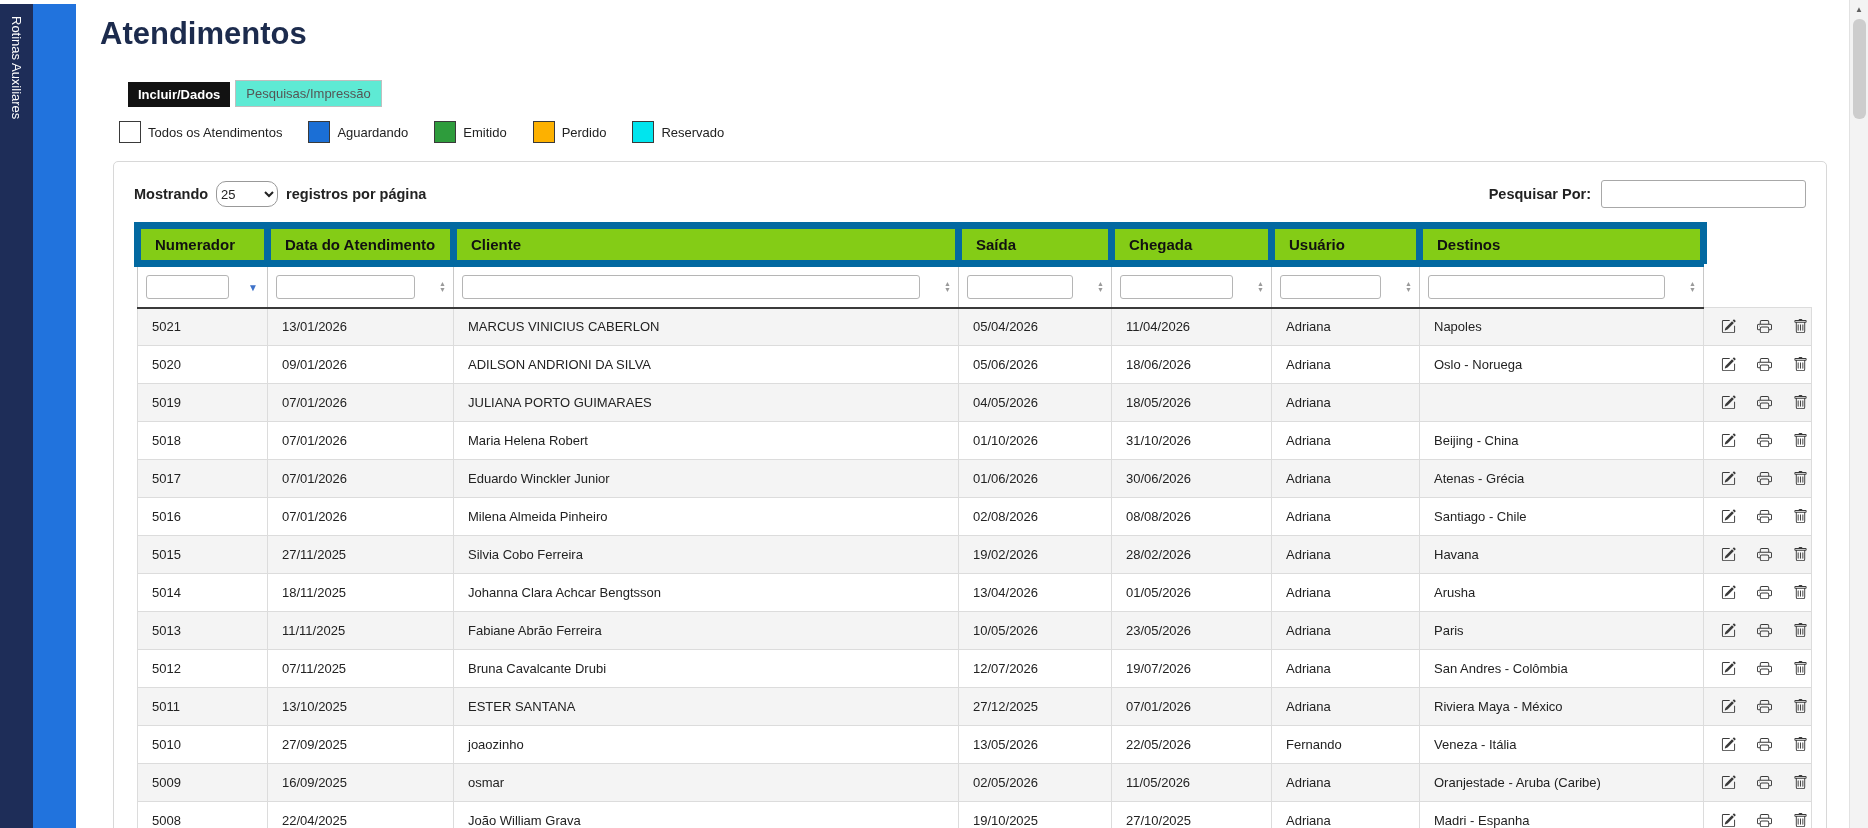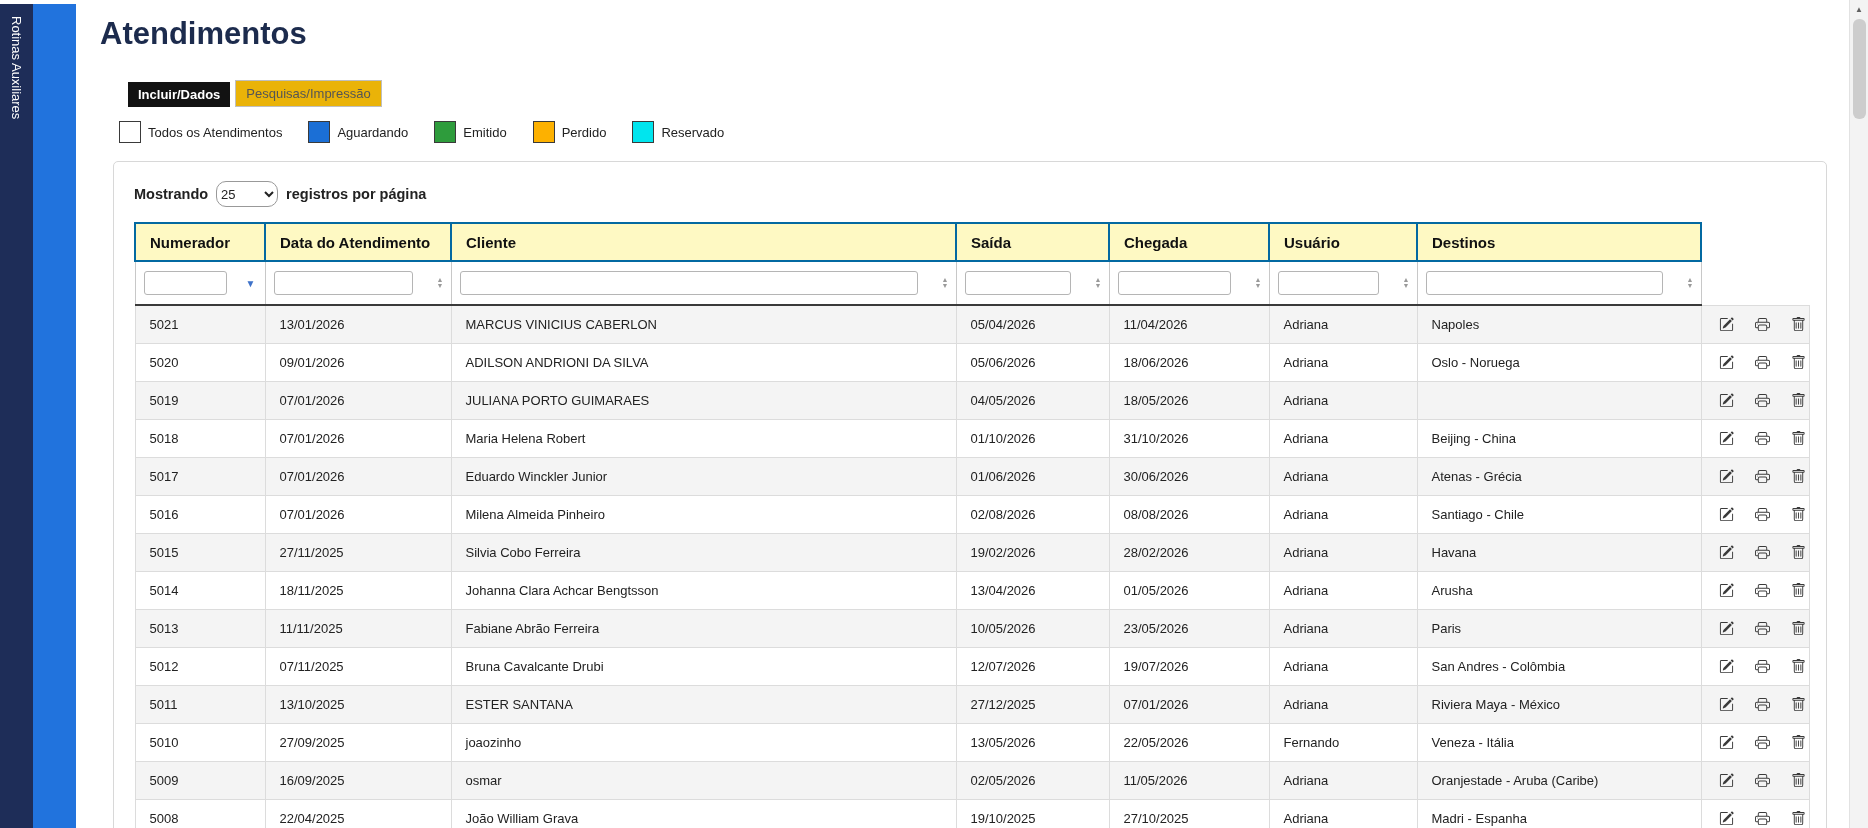--- a/index.html
+++ b/index.html
@@ -22,42 +22,42 @@
     background:#cdcdcd; border-radius:6px; }
 
   
   .content { position:absolute; left:76px; top:0; right:19px; bottom:0; background:#fff; }
 
   .page-title { margin:16px 0 12px 24px; font-size:31px; font-weight:bold; color:#1c2b4d; }
 
   .tabs { display:flex; gap:5px; margin:28px 0 0 52px; align-items:flex-end; }
   .tab { font-size:13px; padding:5px 10px; cursor:pointer; }
   .tab.active { background:#121212; color:#fff; font-weight:bold; }
-  .tab.inactive { background:#eab308; color:#555; border:1px solid #bfbfbf; }
+  .tab.inactive { background:#5eead4; color:#555; border:1px solid #bfbfbf; }
 
   .legend { display:flex; align-items:flex-end; gap:0; margin:14px 0 12px 43px; }
   .legend-item { display:flex; align-items:center; margin-right:26px; }
   .swatch { width:22px; height:22px; border:1px solid #3a3a3a; background:#fff; }
   .legend-label { font-size:13px; color:#222; margin-left:7px; }
 
   .panel { margin:18px 0 0 37px; width:1714px; background:#fff;
     border:1px solid #d8d8d8; border-radius:5px; padding:18px 20px; }
 
   .controls-row { display:flex; align-items:center; height:28px; }
   .ctrl-label { font-size:14.5px; font-weight:bold; color:#222; }
   select.page-size { margin:0 8px; width:62px; height:26px; font-size:13px; color:#222;
     border:1px solid #999; border-radius:10px; background:#fff; }
   .search-group { margin-left:auto; display:flex; align-items:center; }
   .search-input { width:205px; height:28px; margin-left:10px; border:1px solid #a8a8a8;
     border-radius:3px; padding:0 6px; font-size:13px; }
 
   
   table.grid { border-collapse:collapse; table-layout:fixed; width:1674px; margin-top:14px; }
   .grid th { height:38px; text-align:left; padding-left:14px; font-size:15px; font-weight:bold;
-    color:#111; border:2px solid #0369a1; background:#fef9c3; cursor:pointer; }
+    color:#111; border:7px solid #0369a1; background:#84cc16; cursor:pointer; }
   .grid th.cell-plain, .grid td.cell-plain { border:none; background:#fff; }
   .grid tr.filter-row td { height:44px; border-left:1px solid #c8c8c8; border-right:1px solid #c8c8c8;
     border-bottom:2px solid #3a3a3a; position:relative; padding:0 8px; background:#fff; }
   .grid tr.filter-row td.cell-plain { border:none; }
   .filter-input { width:calc(100% - 30px); height:24px; border:1px solid #b5b5b5;
     border-radius:3px; padding:0 5px; font-size:12px; }
   .sort-arrows { position:absolute; right:7px; top:50%; transform:translateY(-50%);
     color:#9a9a9a; font-size:7px; line-height:6px; text-align:center; cursor:pointer; }
   .sort-arrows i { display:block; font-style:normal; }
   .combo-caret { position:absolute; right:9px; top:50%; transform:translateY(-50%);
@@ -117,20 +117,24 @@
   </div>
 
   <div class="panel">
 
     <div class="controls-row">
       <span class="ctrl-label">Mostrando</span>
       <select class="page-size">
         <option>25</option>
       </select>
       <span class="ctrl-label">registros por página</span>
+      <div class="search-group">
+        <span class="ctrl-label">Pesquisar Por:</span>
+        <input class="search-input" type="text" style="">
+      </div>
     </div>
 
     <table class="grid">
       <colgroup>
         <col style="width:130px">
           <col style="width:186px">
           <col style="width:505px">
           <col style="width:153px">
         <col style="width:160px">
           <col style="width:148px">

